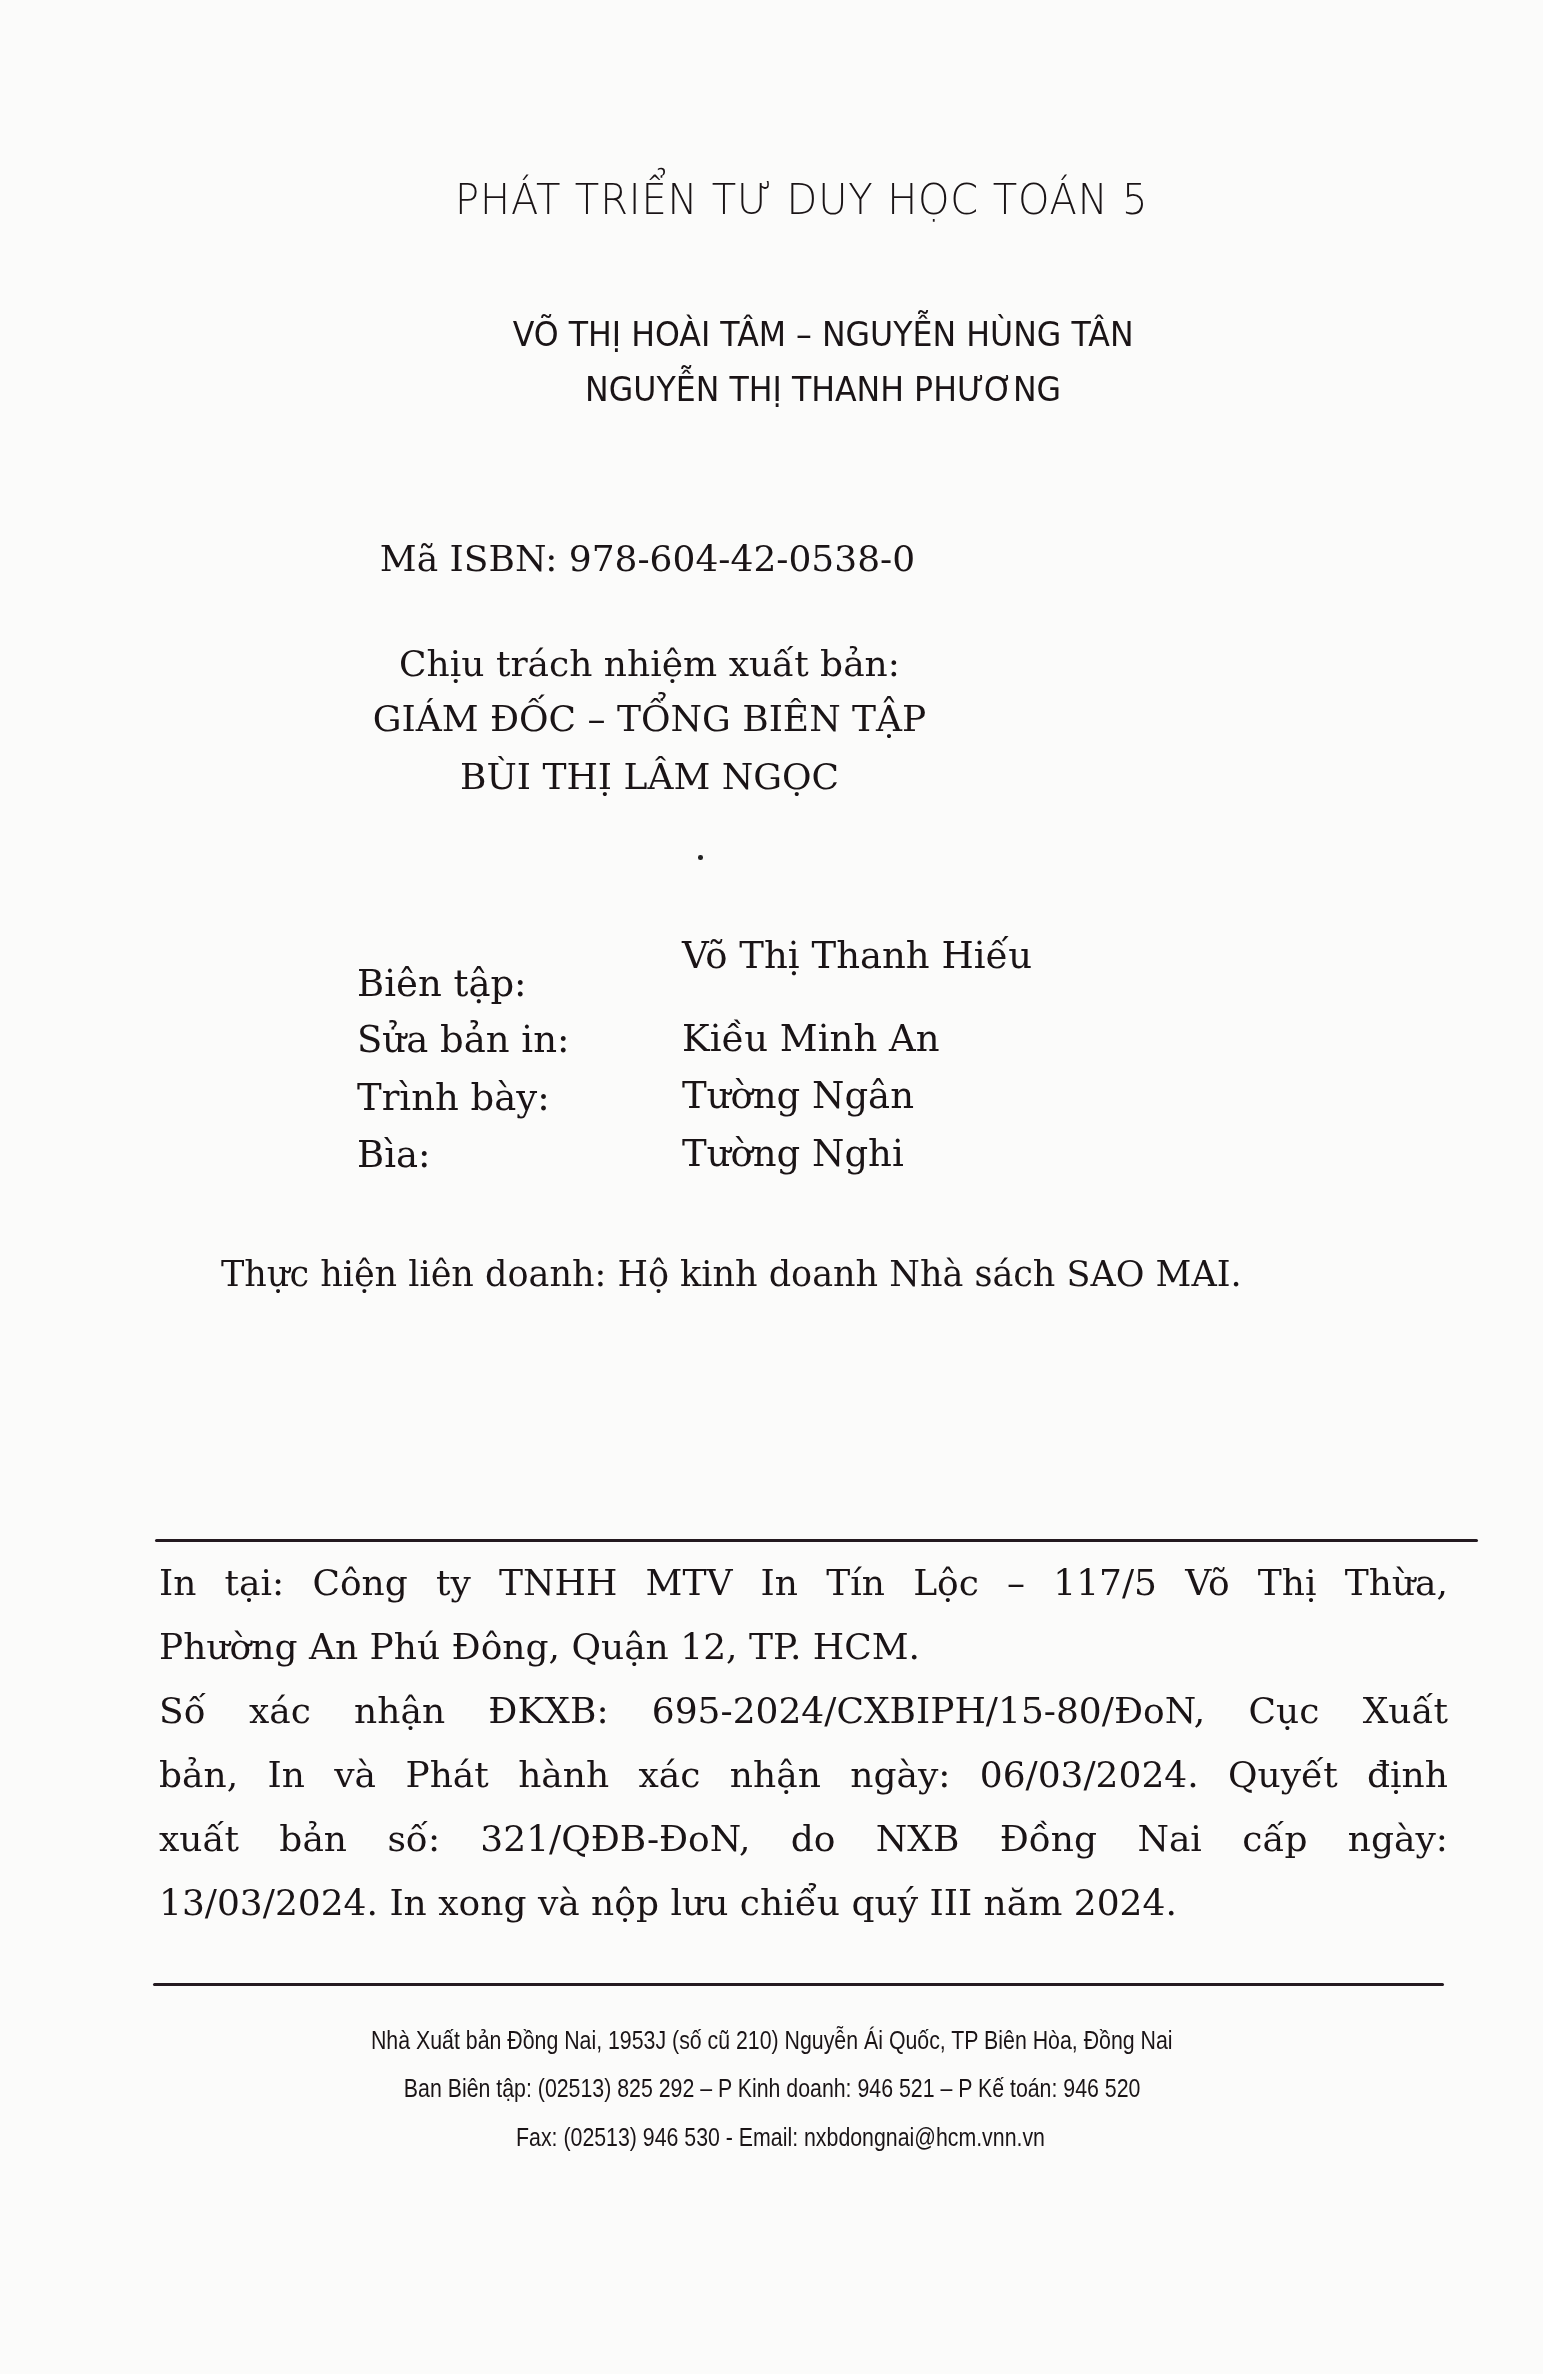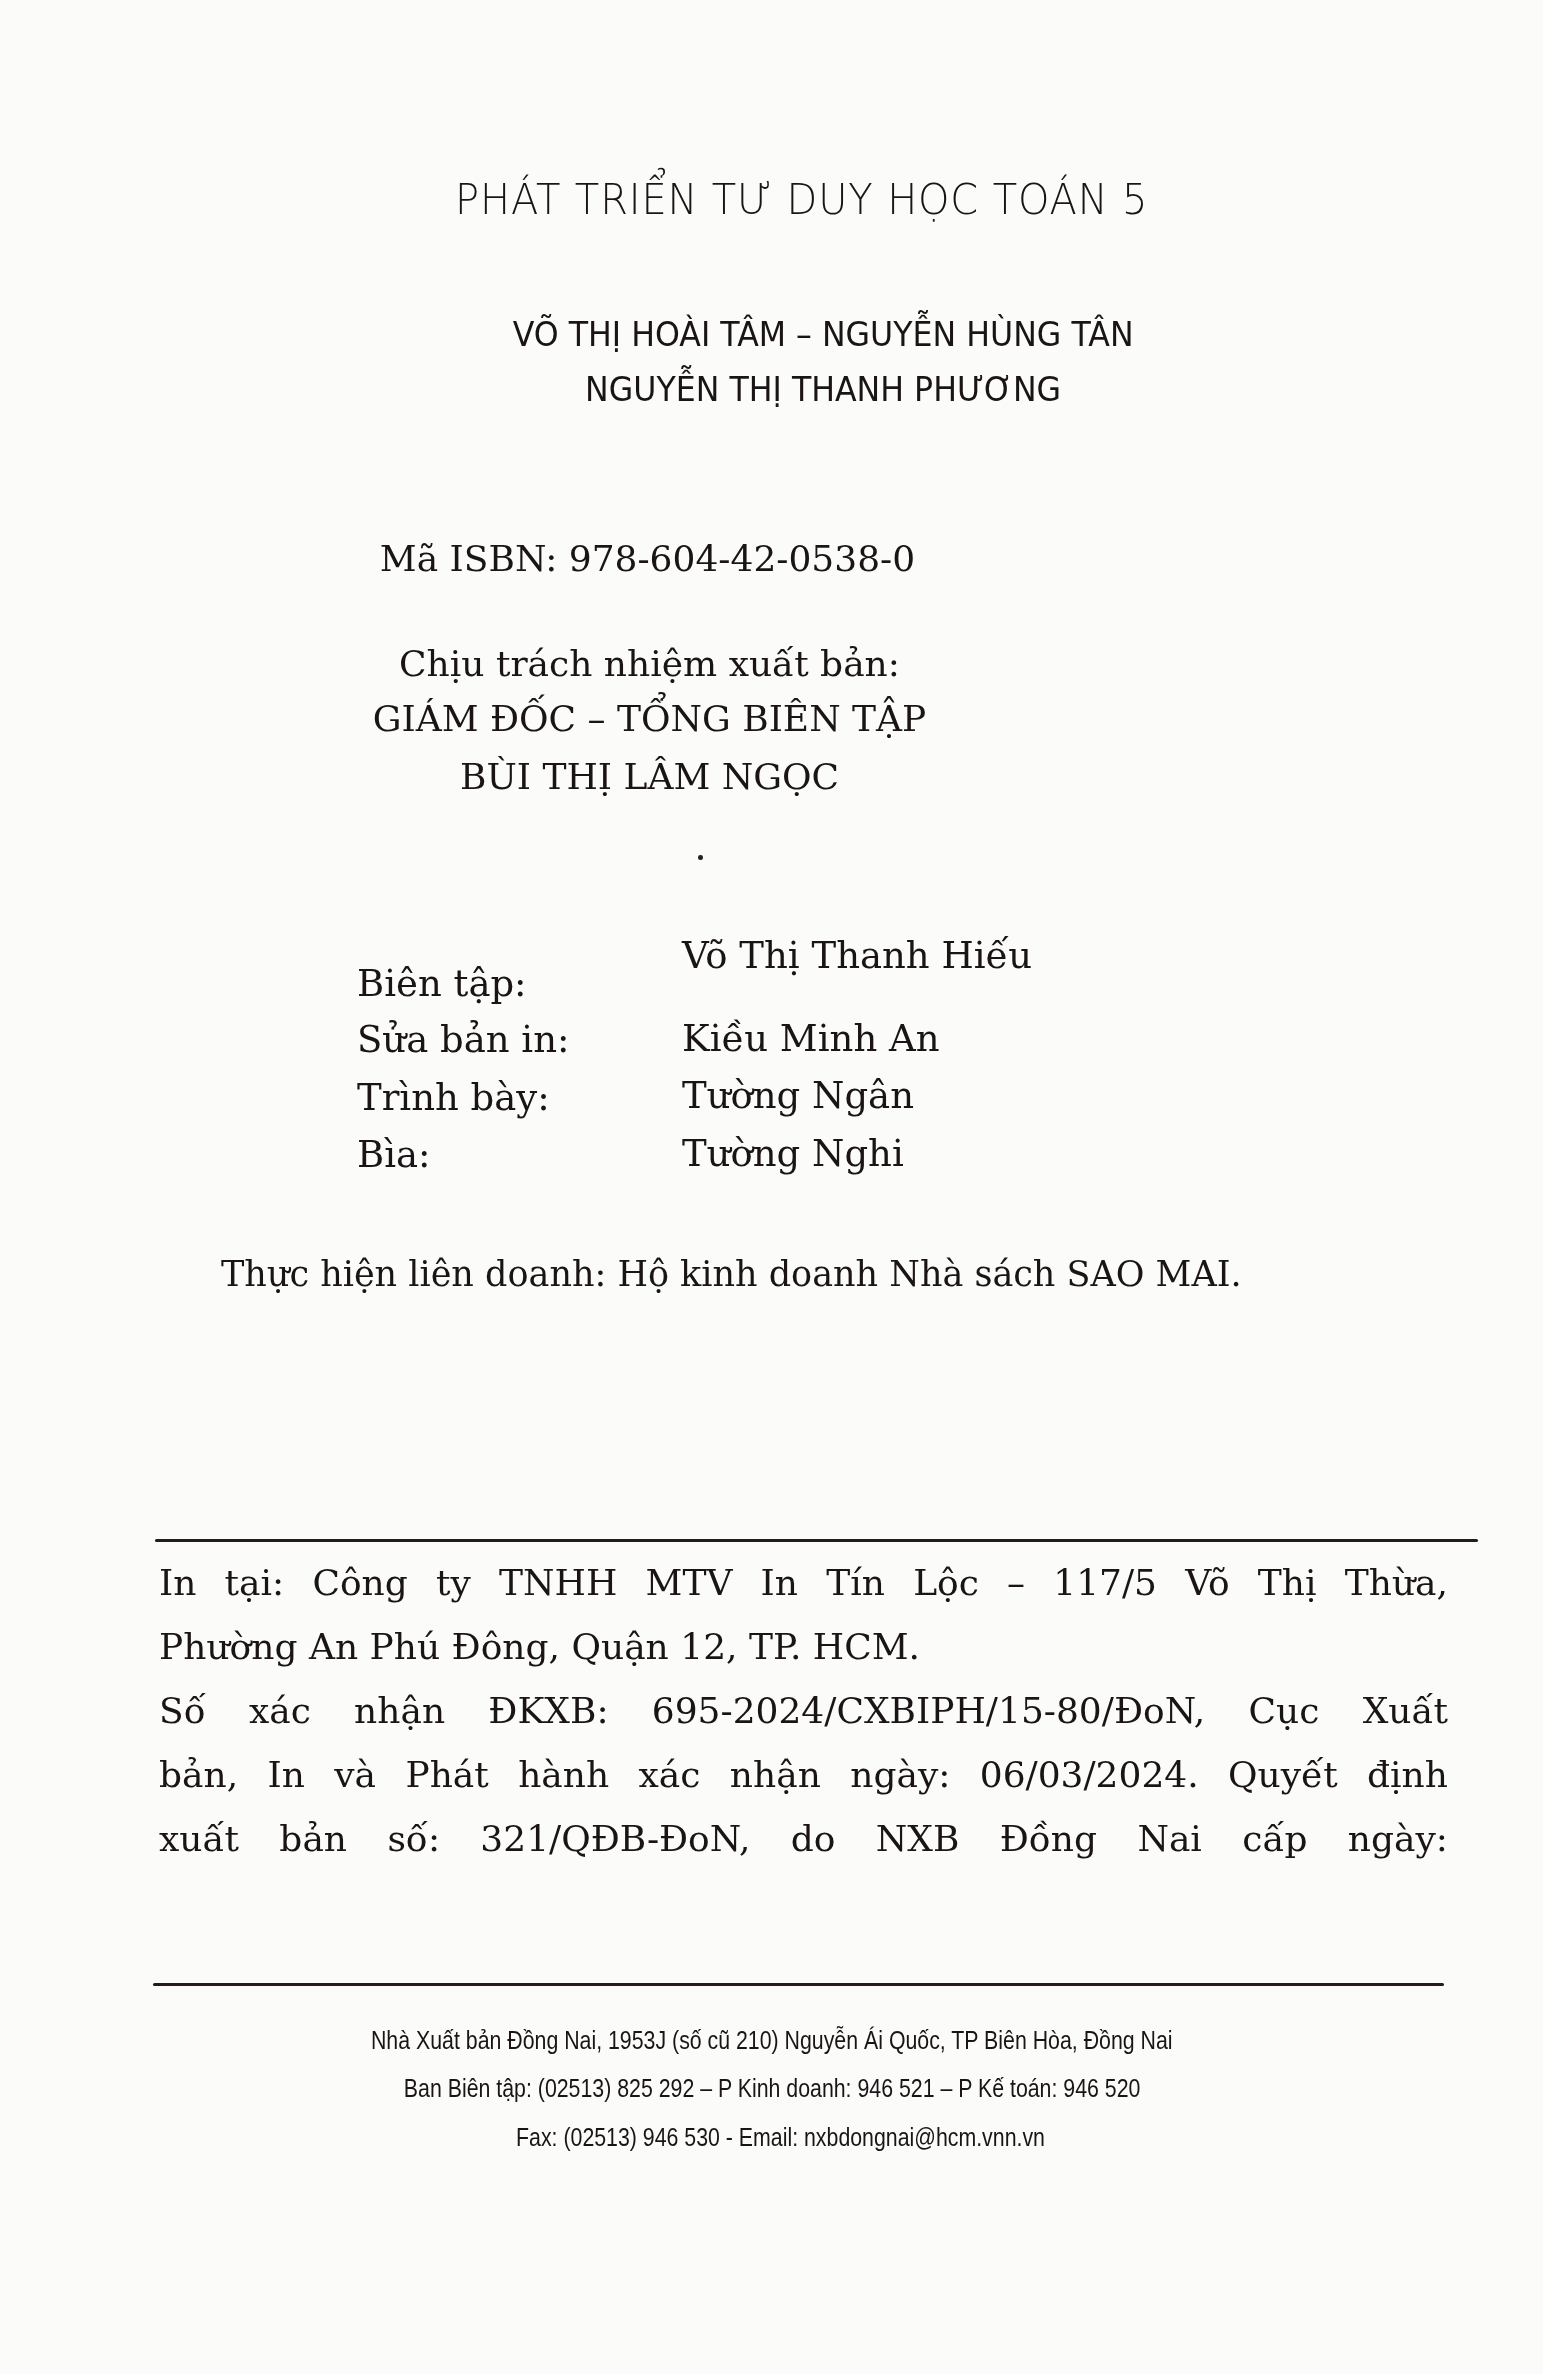--- a/index.html
+++ b/index.html
@@ -85,20 +85,21 @@
 <div class="abs joint serif">Thực hiện liên doanh: Hộ kinh doanh Nhà sách SAO MAI.</div>
 
 <div class="divider" style="left:155px; top:1539px; width:1323px;"></div>
 
 <div class="pub-block serif">
   <span class="pub-line justify">In tại: Công ty TNHH MTV In Tín Lộc – 117/5 Võ Thị Thừa,</span>
   <span class="pub-line">Phường An Phú Đông, Quận 12, TP. HCM.</span>
   <span class="pub-line justify">Số xác nhận ĐKXB: 695-2024/CXBIPH/15-80/ĐoN, Cục Xuất</span>
   <span class="pub-line justify">bản, In và Phát hành xác nhận ngày: 06/03/2024. Quyết định</span>
   <span class="pub-line justify">xuất bản số: 321/QĐB-ĐoN, do NXB Đồng Nai cấp ngày:</span>
+  <span class="pub-line">13/03/2024. In xong và nộp lưu chiểu quý III năm 2024.</span>
 </div>
 
 <div class="divider" style="left:153px; top:1983px; width:1291px;"></div>
 
 <div class="footer narrow" style="top:2025px;">
   <span>Nhà Xuất bản Đồng Nai, 1953J (số cũ 210) Nguyễn Ái Quốc, TP Biên Hòa, Đồng Nai</span>
 </div>
 <div class="footer narrow" style="top:2073px; padding-left:2px; box-sizing:border-box;">
   <span>Ban Biên tập: (02513) 825 292 – P Kinh doanh: 946 521 – P Kế toán: 946 520</span>
 </div>

